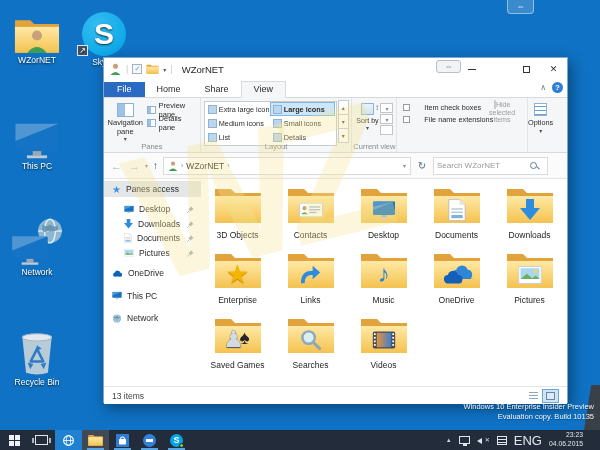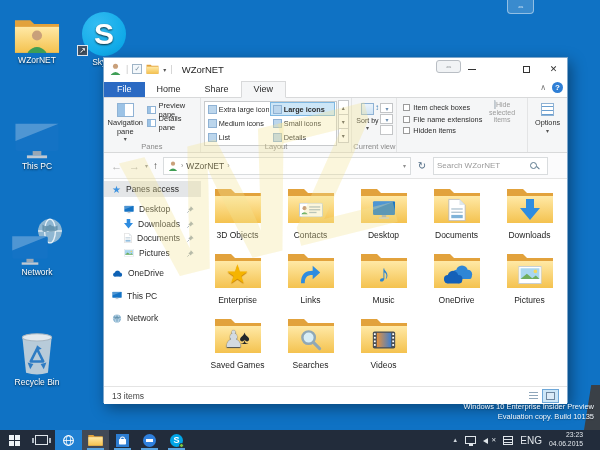--- a/index.html
+++ b/index.html
@@ -79,26 +79,26 @@
   .g-current { width:45px; display:flex; padding-left:2px; }
   .sortbtn { width:26px; display:flex; flex-direction:column; align-items:center; font-size:7px; line-height:1.1;
              text-align:center; padding-top:3px; color:#2b2b2b; }
   .gridicn { width:13px; height:12px; border:1px solid #8fb2d4;
              background:linear-gradient(#eaf3fb,#cfe3f4); position:relative; margin-bottom:2px; }
   .gridicn::after { content:"↕"; position:absolute; right:-6px; top:0; font-size:8px; color:#3f7fb8; }
   .curmini { display:flex; flex-direction:column; gap:1px; padding-top:3px; }
   .cmb { width:13px; height:10px; border:1px solid #c3c5c7; background:#fff; font-size:6px; color:#6a8db0;
          display:flex; align-items:center; justify-content:center; }
   .g-show { width:131px; padding:4px 0 0 6px; }
-  .cbrow { display:flex; align-items:center; gap:3px; font-size:7.3px; height:11.5px; color:#2b2b2b; white-space:nowrap; }
+  .cbrow { display:flex; align-items:center; gap:14px; font-size:7.3px; height:11.5px; color:#2b2b2b; white-space:nowrap; }
   .cb { width:7px; height:7px; border:1px solid #9b9b9b; background:#fff; flex:none; }
   .hidebtn { position:absolute; right:3px; top:3px; width:44px; text-align:center; font-size:7px; color:#9a9a9a; line-height:1.1; }
   .docgrey { width:13px; height:15px; background:#e9edf0; border:1px solid #c2cad0; margin:0 auto 2px;
              clip-path:polygon(0 0,70% 0,100% 25%,100% 100%,0 100%); }
-  .g-opts { width:39px; display:flex; justify-content:center; }
+  .g-opts { width:39px; display:flex; }
   .optbtn { display:flex; flex-direction:column; align-items:center; font-size:7.3px; padding-top:3px; color:#2b2b2b; }
   .opticn { width:13px; height:13px; border:1px solid #8fb2d4; background:#fff; margin-bottom:2px;
             background-image:linear-gradient(#6a9fd0 1px,transparent 1px); background-size:100% 4px; background-position:0 2px; }
 
   
   .addr { height:26px; background:#fbfbfc; border-bottom:1px solid #e4e4e4; display:flex; align-items:center; padding:0 5px; gap:3px; }
   .navarrow { font-size:11px; color:#b0b0b0; padding:0 2px; }
   .navarrow.up { color:#3a3a3a; font-size:10px; }
   .chev-sm { font-size:6px; color:#909090; }
   .addrbox { width:248px; height:18px; background:#fff; border:1px solid #d9dcde; display:flex; align-items:center;
@@ -168,21 +168,21 @@
   .tray { display:flex; align-items:center; gap:7px; padding-right:4px; }
   .tray .caret { font-size:6px; color:#cfd6dd; }
   .net-icn { width:11px; height:8px; border:1px solid #dfe5ea; position:relative; }
   .net-icn::after { content:""; position:absolute; left:3px; bottom:-3px; width:4px; height:2px; background:#dfe5ea; }
   .vol-icn { position:relative; width:13px; height:9px; }
   .vol-icn::before { content:""; position:absolute; left:0; top:2px; border-top:3px solid transparent; border-bottom:3px solid transparent;
                      border-right:5px solid #dfe5ea; }
   .vol-icn::after { content:"✕"; position:absolute; right:0; top:0; font-size:6px; color:#dfe5ea; }
   .ac-icn { width:10px; height:9px; border:1px solid #dfe5ea; background-image:linear-gradient(#dfe5ea 1px,transparent 1px);
             background-size:100% 3px; background-position:0 2px; }
-  .lang { font-size:10px;text-align:center; }
+  .lang { font-size:13px;text-align:center; }
   .clock { text-align:right; font-size:6.8px; line-height:1.3; padding-right:3px; }
   .show-desktop { width:3px; border-left:1px solid #4a5462; }
 </style>
 </head>
 <body>
 
 <svg class="defs" xmlns="http://www.w3.org/2000/svg">
   <defs>
     <linearGradient id="gfold" x1="0" y1="0" x2="0" y2="1">
       <stop offset="0" stop-color="#ffe9a6"></stop>
@@ -447,24 +447,20 @@
     </div>
 
     <div class="rgroup g-show">
       <div class="cbrow">
         <span class="cb"></span>
           <span>Item check boxes</span>
       </div>
       <div class="cbrow">
         <span class="cb"></span>
           <span>File name extensions</span>
-      </div>
-      <div class="cbrow">
-        <span class="cb"></span>
-          <span>Hidden items</span>
       </div>
       <div class="hidebtn">
         <span class="docgrey"></span>
         <span>Hide selected items</span>
       </div>
     </div>
 
     <div class="rgroup g-opts" style="border-right:none;">
       <div class="optbtn">
         <span class="opticn"></span>

